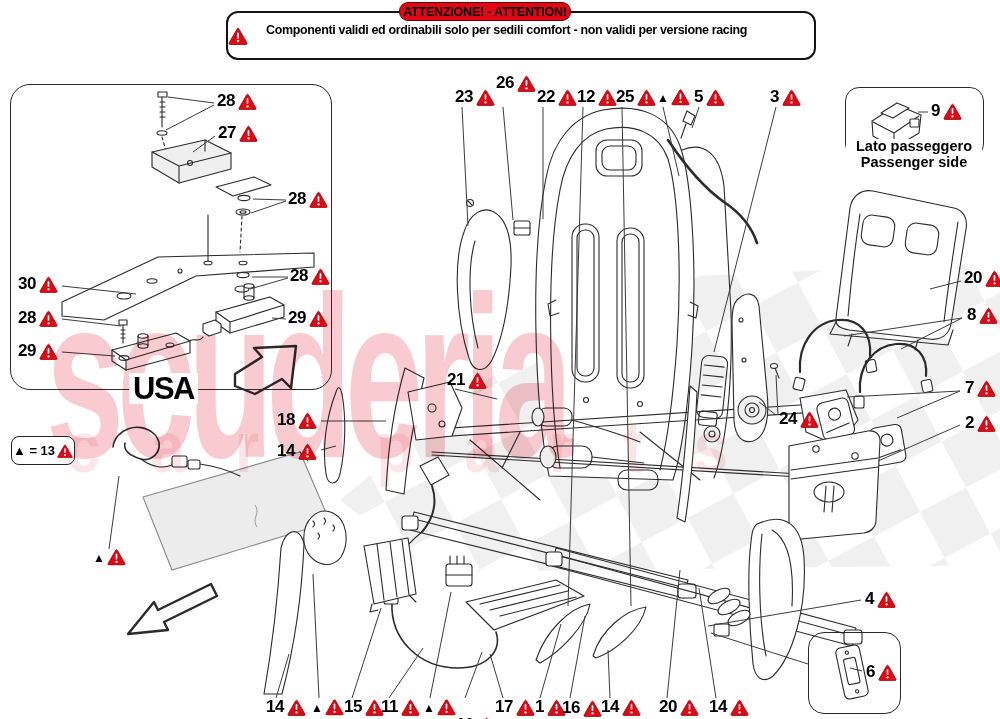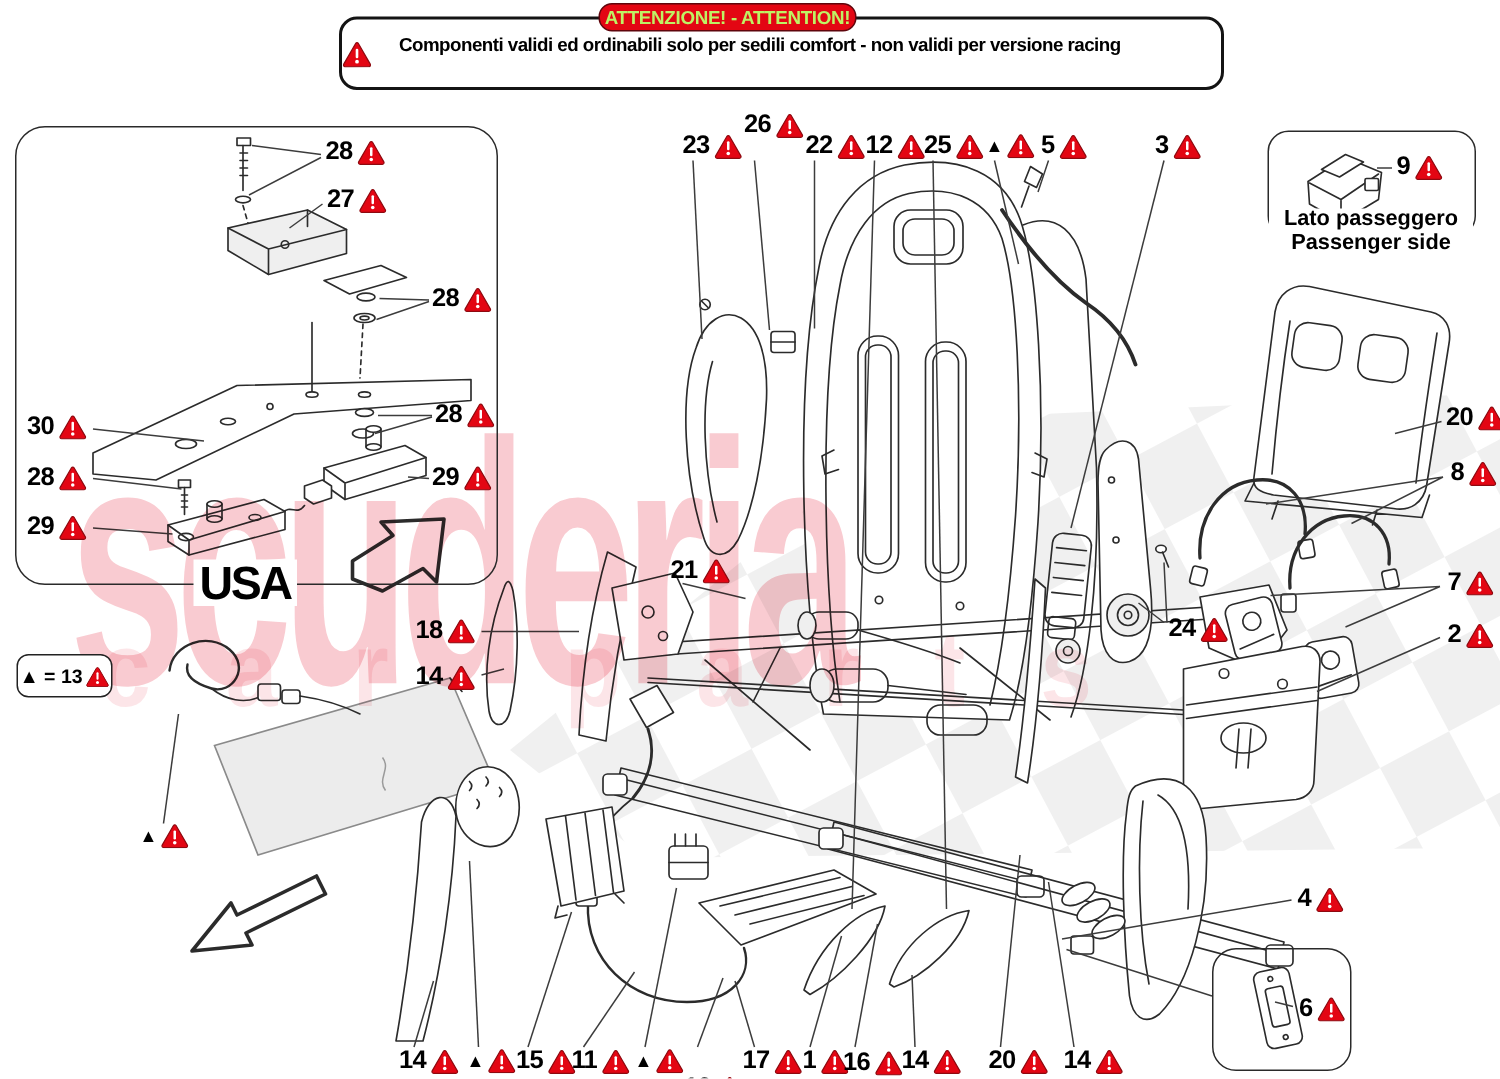--- a/index.html
+++ b/index.html
@@ -19,21 +19,21 @@
   
   .outline-box{position:absolute;z-index:4;border:1.7px solid #2a2a2a;border-radius:20px;}
   #usa-box{left:10px;top:84px;width:320px;height:304px;}
   #pass-box{left:845px;top:87px;width:137px;height:69px;border-radius:14px;}
   #switch-box{left:808px;top:632px;width:91px;height:80px;border-radius:16px;}
   #warning-box{position:absolute;z-index:5;left:226px;top:11px;width:586px;height:45px;
                border:2px solid #141414;border-radius:12px;}
   #banner-pill{position:absolute;z-index:6;left:399px;top:2px;width:170px;height:17px;
                background:#e30613;border:1.5px solid #5f050c;border-radius:9px;
                display:flex;align-items:center;justify-content:center;
-               font-size:12.5px;font-weight:bold;color:#bef264;letter-spacing:-0.2px;}
+               font-size:12.5px;font-weight:bold;color:#000000;letter-spacing:-0.2px;}
   .warn-text{position:absolute;z-index:6;left:266px;font-size:12.5px;font-weight:bold;
              letter-spacing:-0.35px;color:#000;white-space:nowrap;}
   #warn-line1{top:23px;}
   #warn-line2{top:37px;}
   #warn-tri{position:absolute;z-index:6;left:228px;top:27px;}
   #usa-label{position:absolute;z-index:6;left:129px;top:373px;font-size:31px;font-weight:bold;
              letter-spacing:-1.5px;line-height:31px;background:#fff;padding:0 4px;color:#000;}
   #legend-box{position:absolute;z-index:6;left:11px;top:436px;width:62px;height:27px;
               border:1.6px solid #222;border-radius:8px;background:#fff;
               display:flex;align-items:center;justify-content:center;gap:2px;

